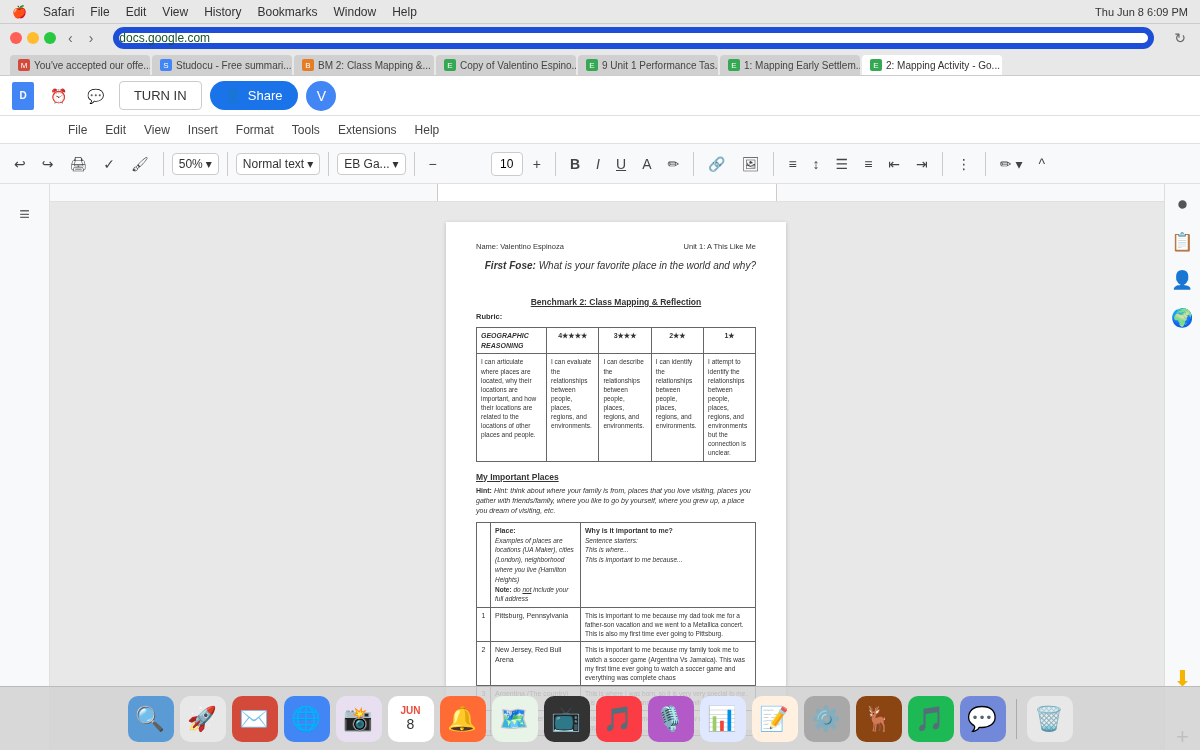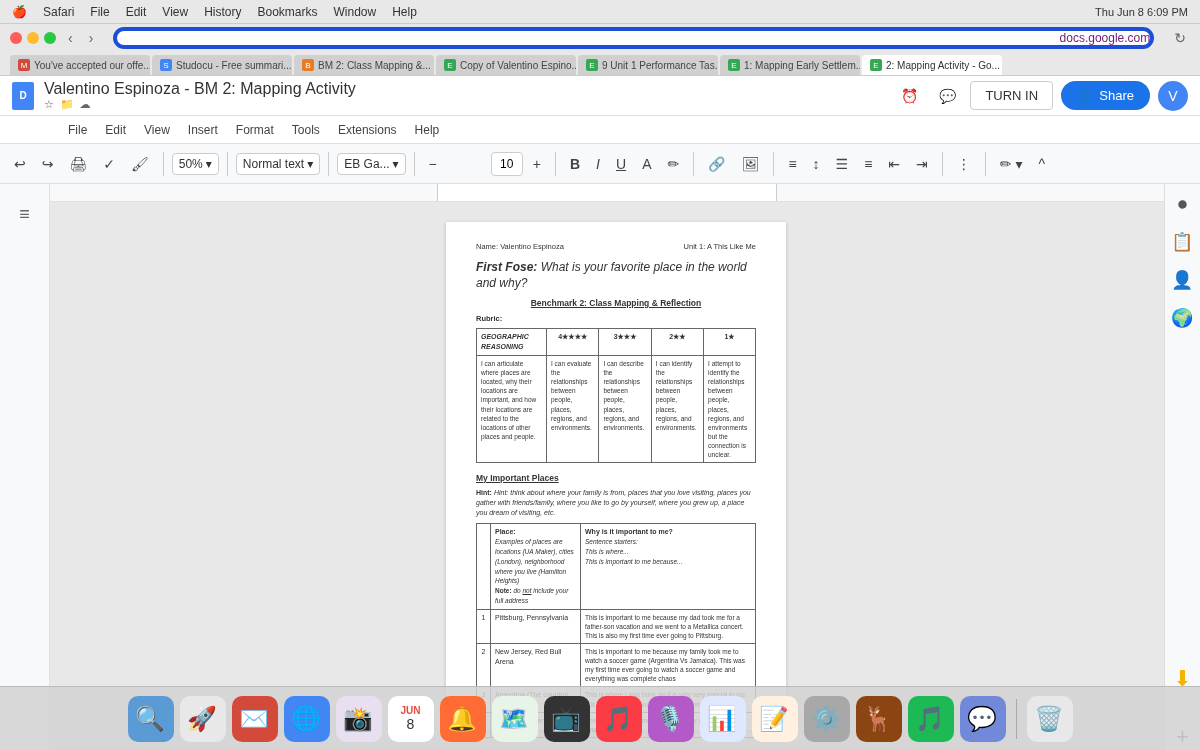--- a/index.html
+++ b/index.html
@@ -41,24 +41,24 @@
     .tl-yellow { background: #febc2e; }
     .tl-green { background: #28c840; }
     .nav-btn { background: none; border: none; font-size: 14px; color: #666; cursor: pointer; padding: 2px 4px; }
     .address-bar {
       flex: 1;
       height: 22px;
       background: white;
       border-radius: 11px;
       display: flex;
       align-items: center;
-      justify-content: flex-end;
+      justify-content: flex-start;
       font-size: 12px;
-      color: #701a75;
-      border: 4px solid #1d4ed8;
+      color: #14532d;
+      border: 6px solid #1d4ed8;
       margin: 0 8px;
     }
     .browser-tabs {
       height: 24px;
       display: flex;
       align-items: flex-end;
       padding: 0 10px;
       gap: 2px;
       overflow: hidden;
     }
@@ -184,21 +184,21 @@
       background: white;
       box-shadow: 0 1px 4px rgba(0,0,0,0.2);
       padding: 20px 30px;
       font-size: 8px;
       color: #333;
       line-height: 1.4;
     }
 
     
     .doc-header-line { display: flex; justify-content: space-between; margin-bottom: 6px; font-size: 7.5px; }
-    .doc-first-fose { font-size: 12px; margin-bottom: 6px; }
+    .doc-first-fose { font-size: 10px; margin-bottom: 24px; text-align: right; }
     .doc-first-fose strong { font-weight: 700; font-style: italic; }
     .doc-section-title { text-align: center; font-weight: 700; font-size: 8.5px; margin: 0 0 4px; text-decoration: underline; }
     .doc-rubric-label { font-weight: 700; font-size: 7.5px; margin-bottom: 4px; }
 
     .rubric-table { width: 100%; border-collapse: collapse; margin-bottom: 10px; font-size: 7px; }
     .rubric-table td, .rubric-table th { border: 1px solid #666; padding: 3px 4px; vertical-align: top; }
     .rubric-table .header-cell { font-weight: 700; text-align: center; }
 
     .places-title { font-weight: 700; font-size: 8.5px; text-decoration: underline; margin: 8px 0 3px; }
     .places-hint { font-style: italic; font-size: 7px; margin-bottom: 6px; }
@@ -318,28 +318,20 @@
     <div class="browser-tab active">
       <div class="tab-favicon" style="background:#34a853; display:flex;align-items:center;justify-content:center;font-size:8px;color:white;">E</div>
       <span>2: Mapping Activity - Go...</span>
     </div>
   </div>
 </div>
 
 <div class="gdocs-header">
   <div class="gdocs-logo">
     <span>D</span>
-  </div>
-  <div class="gdocs-title-area">
-    <div class="gdocs-title">Valentino Espinoza - BM 2: Mapping Activity</div>
-    <div class="gdocs-subtitle">
-      <span>☆</span>
-      <span>📁</span>
-      <span>☁</span>
-    </div>
   </div>
   <div class="gdocs-header-right">
     <button class="tb-btn">⏰</button>
     <button class="tb-btn">💬</button>
     <button class="btn-turnin">TURN IN</button>
     <button class="btn-share">
       <span>👤</span>
       <span>Share</span>
     </button>
     <div class="avatar">V</div>

